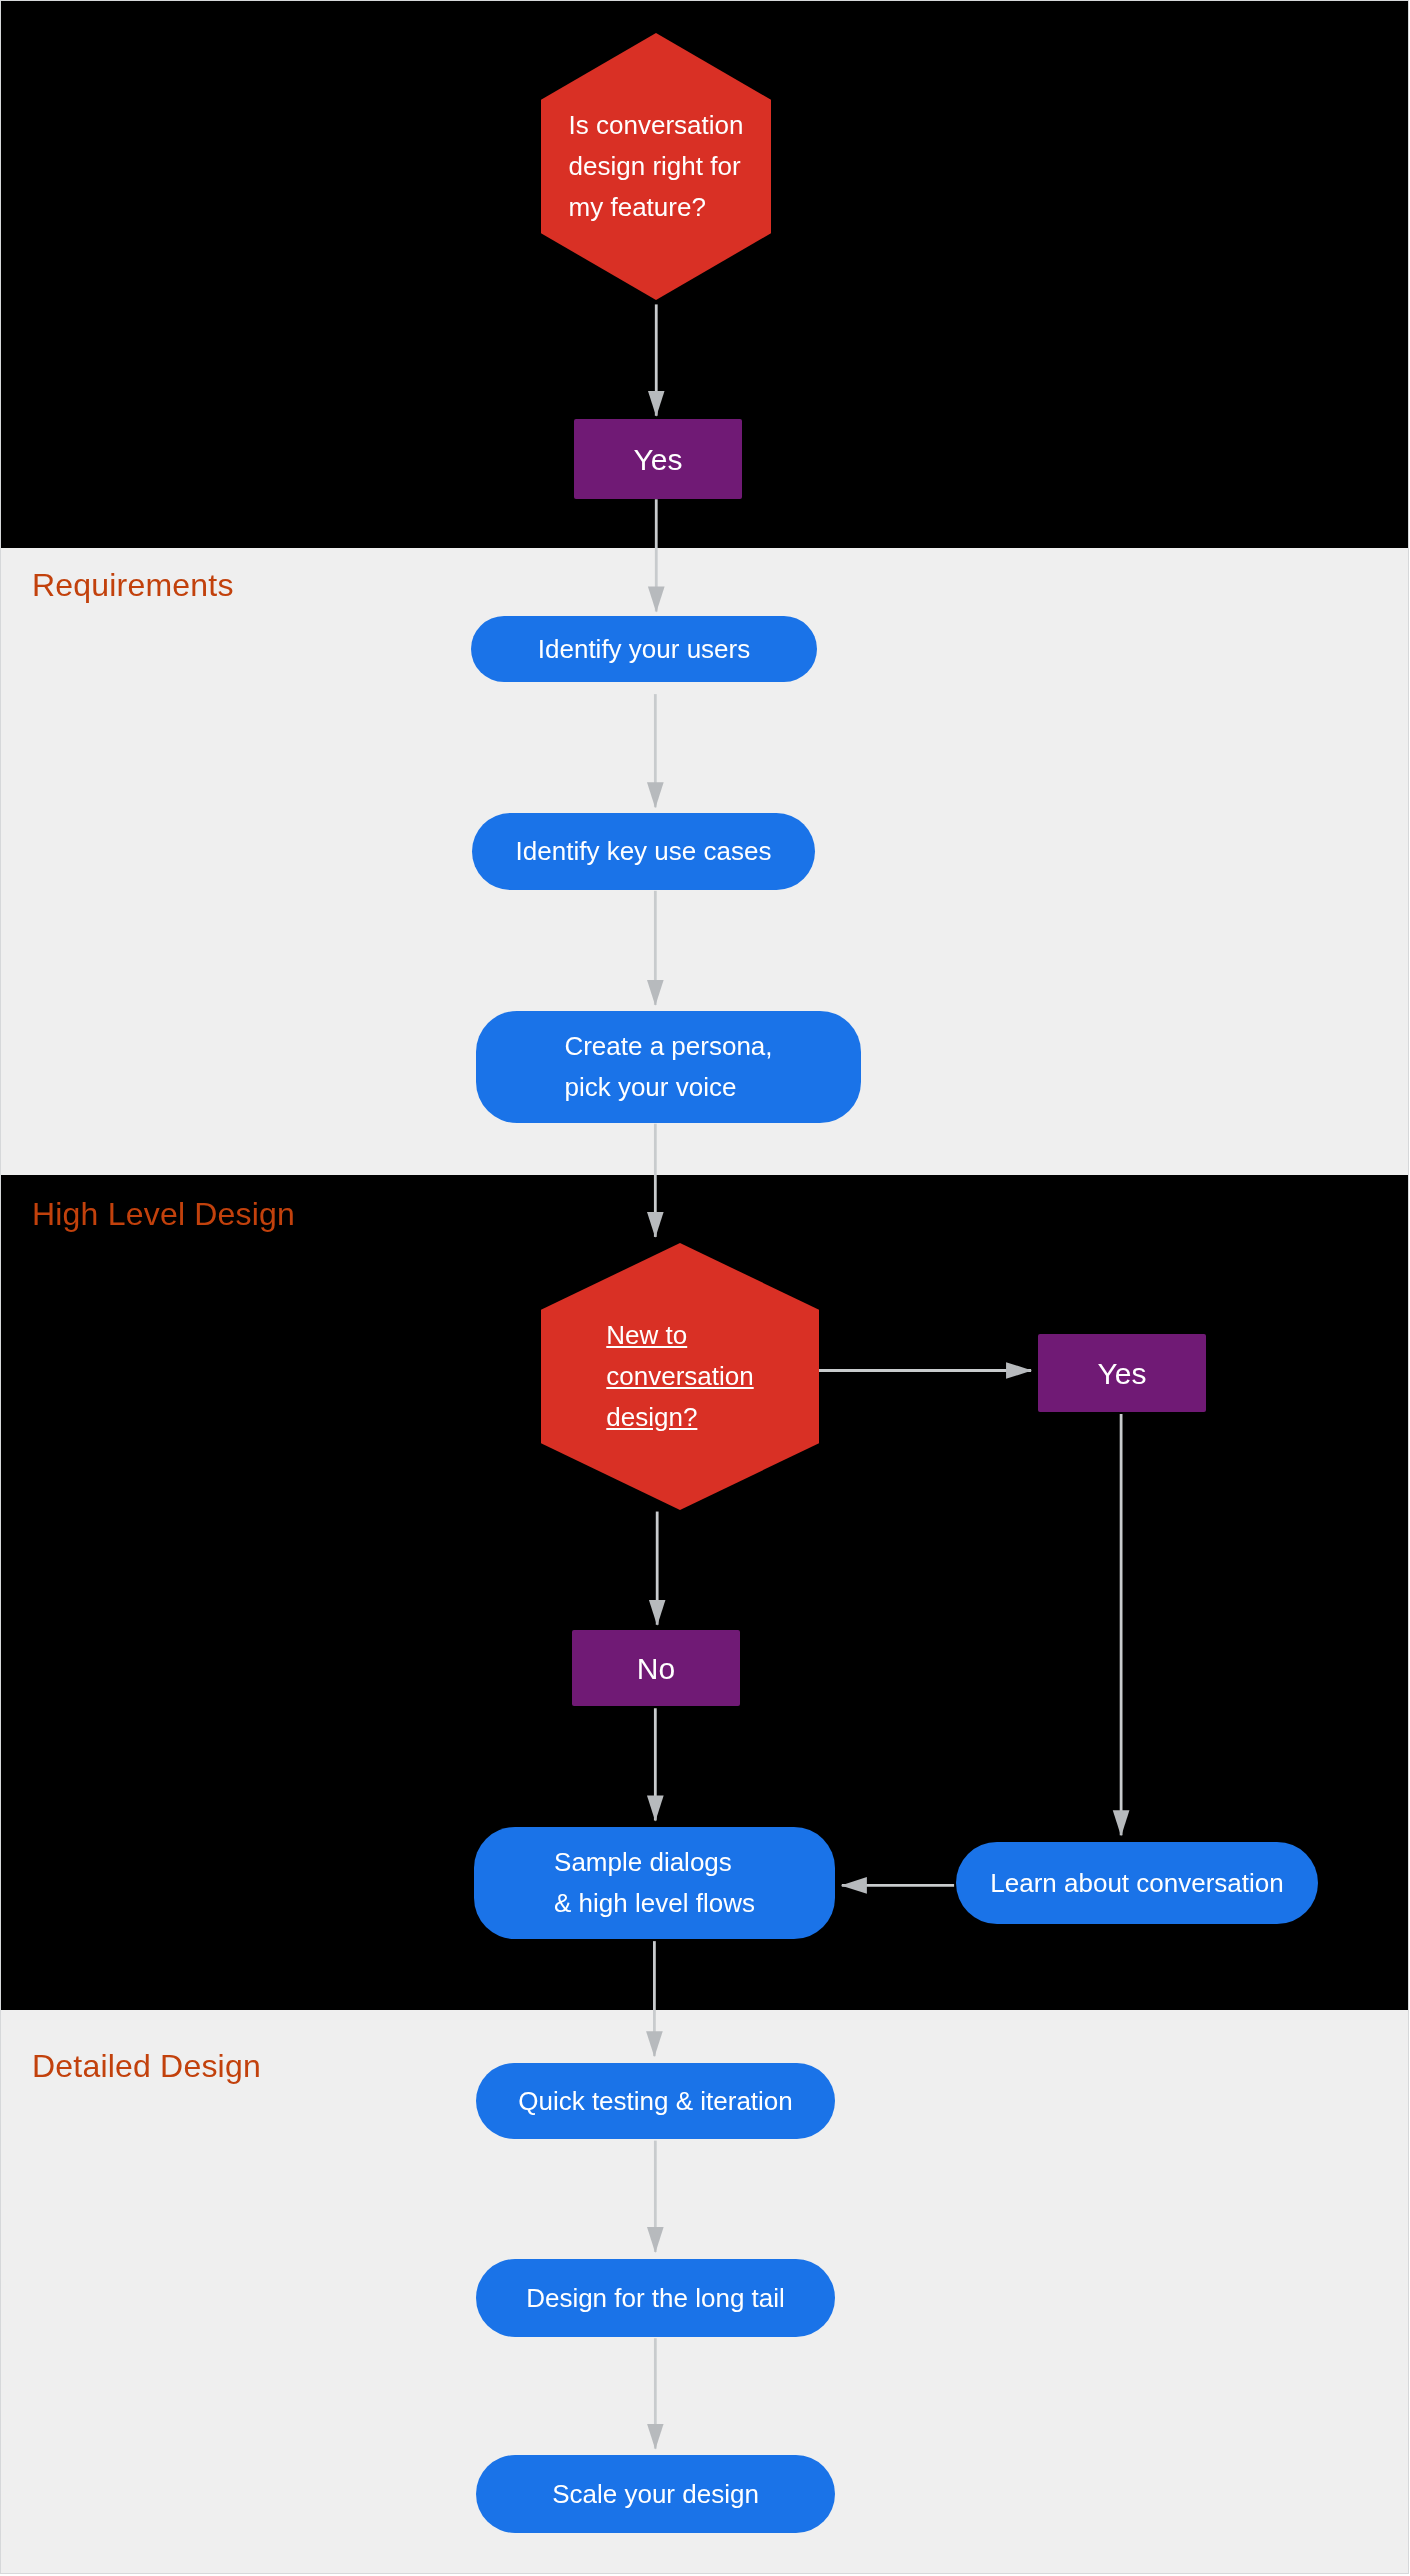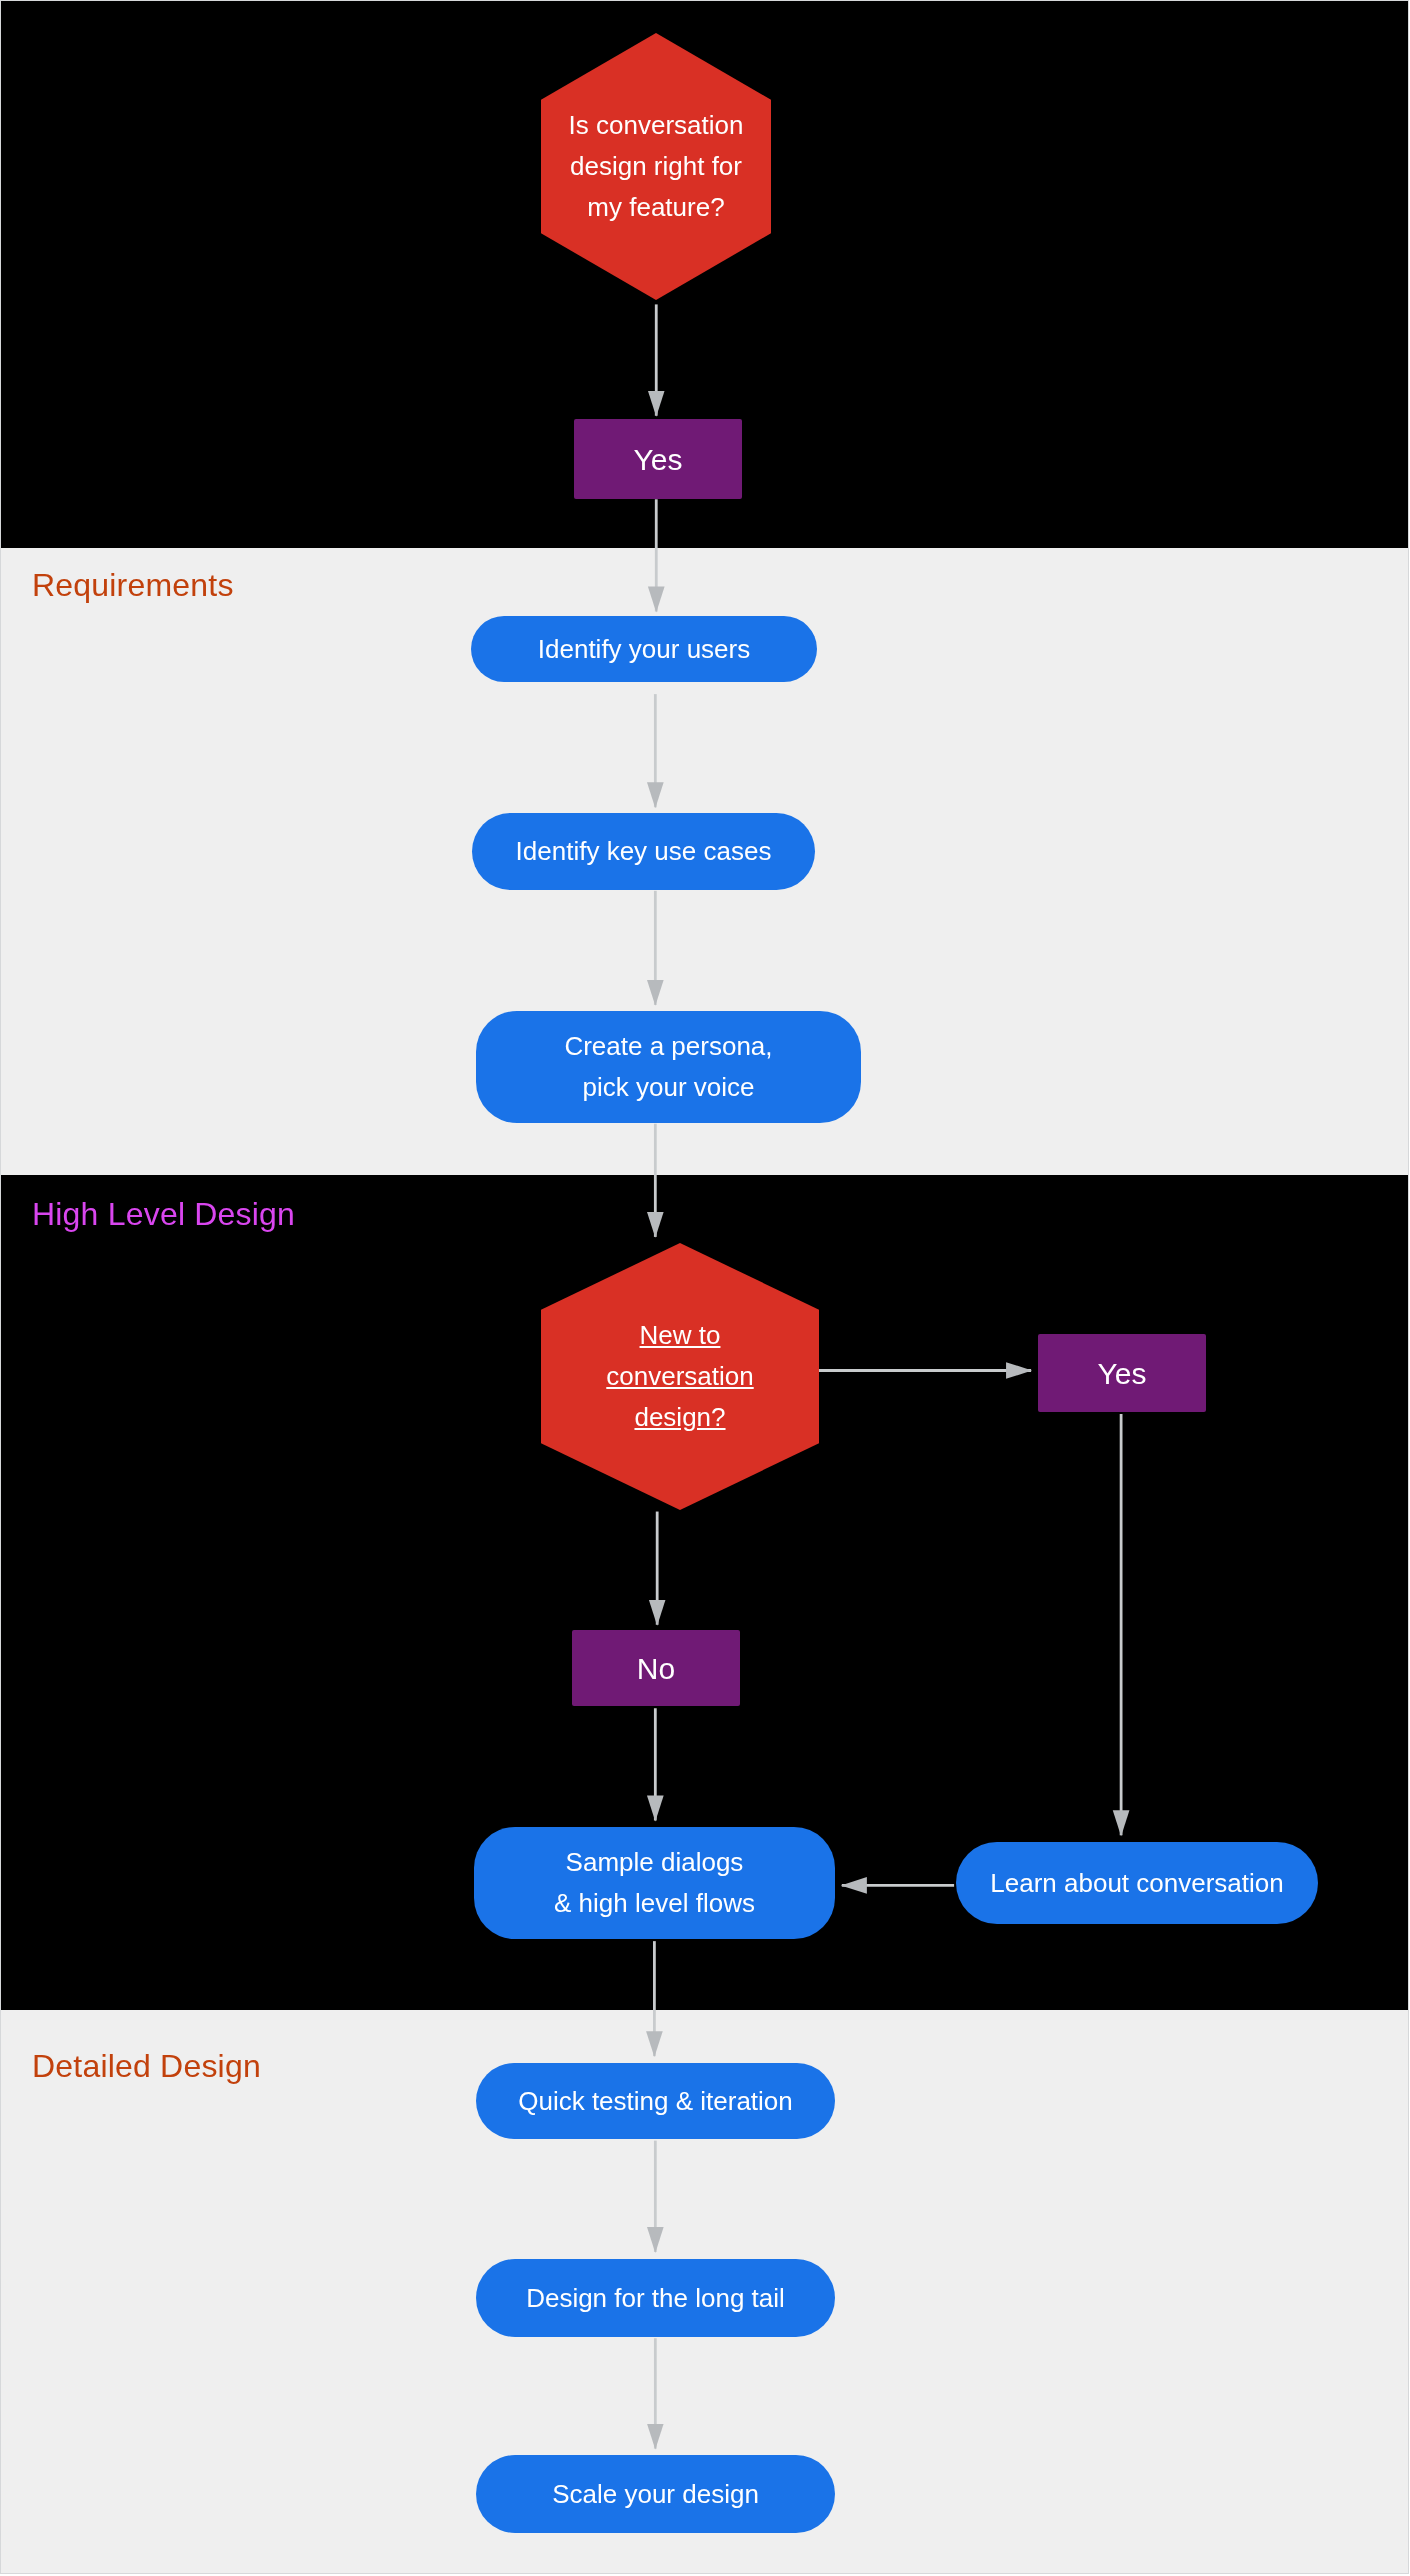--- a/index.html
+++ b/index.html
@@ -12,26 +12,26 @@
     background:#000000;
   }
   .band{position:absolute;left:0;width:100%;}
   .band.dark{background:#000000;}
   .band.light{background:#efefef;}
   .section-label{
     position:absolute;left:31px;
     font-size:32px;line-height:41px;
     color:#c2410c;letter-spacing:0.2px;
   }
-  .section-label.on-dark{color:#d946ef;}
+  .section-label.on-dark{color:#c2410c;}
   .connector-layer{position:absolute;left:0;top:0;pointer-events:none;}
   .connector-layer line{stroke:#c8cbcd;stroke-width:3;}
   .node{
     position:absolute;display:flex;align-items:center;justify-content:center;
-    text-align:center;color:#ffffff;box-sizing:border-box;
+    text-align:left;color:#ffffff;box-sizing:border-box;
   }
   .node-text{white-space:pre-line;display:block;}
   .hex{
     background:#d93025;
     clip-path:polygon(50% 0%,100% 25%,100% 75%,50% 100%,0% 75%,0% 25%);
     font-size:26px;line-height:41px;
   }
   .pill{
     background:#1a73e8;border-radius:41px;
     font-size:26px;line-height:41px;

